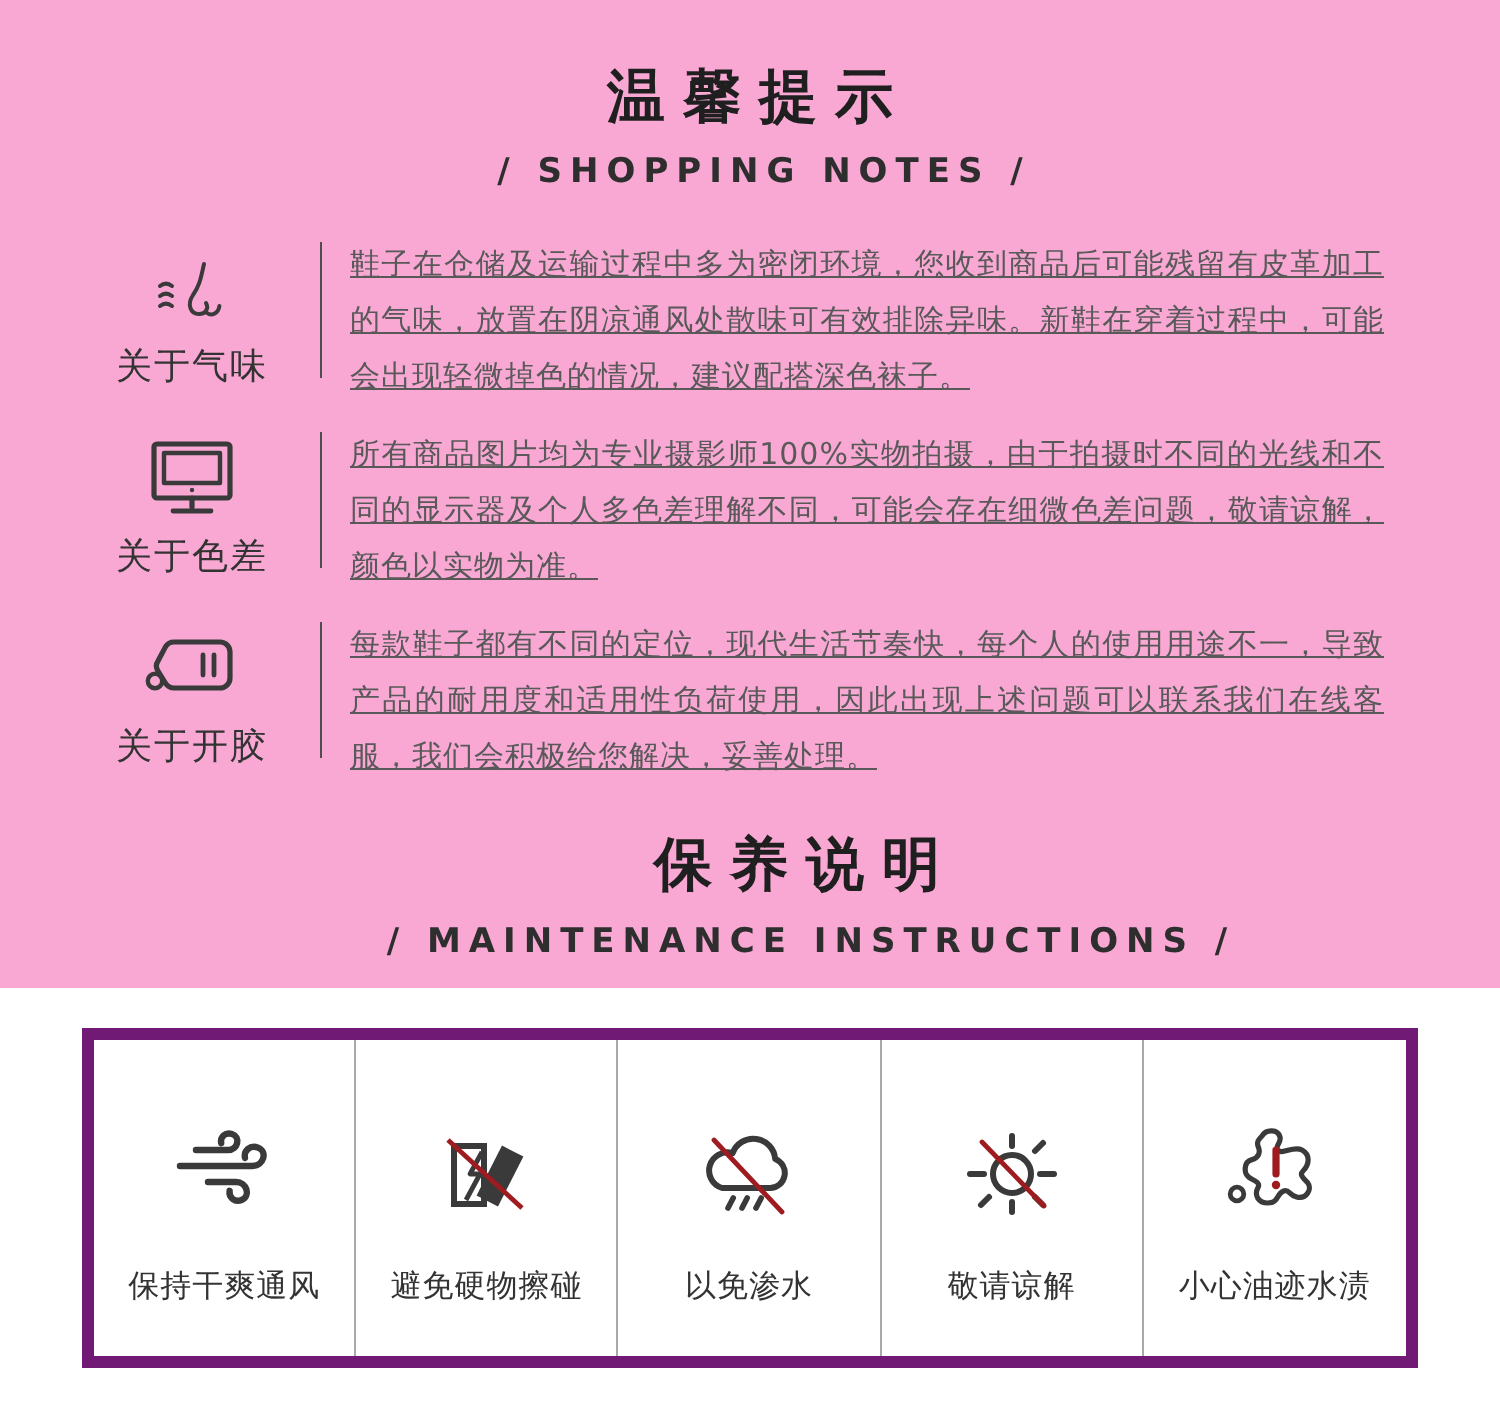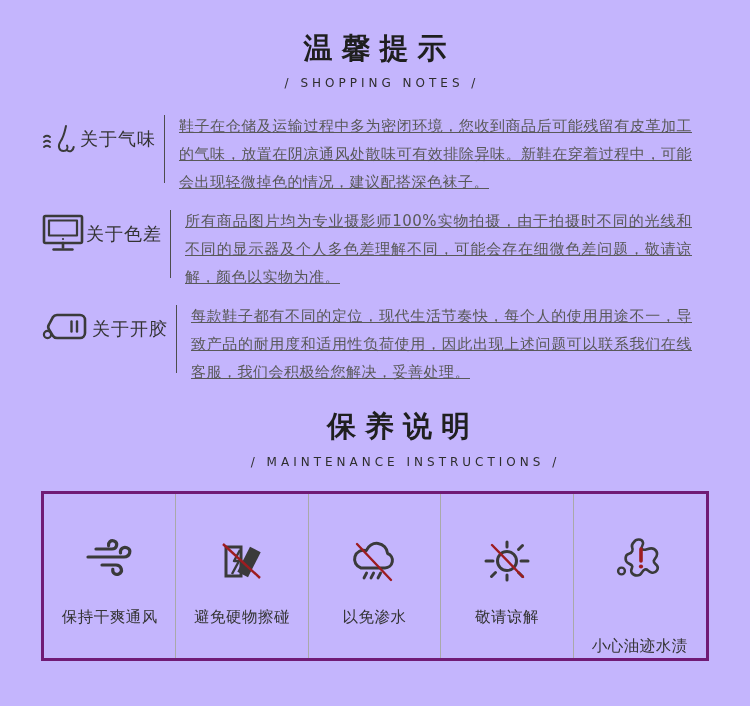--- a/index.html
+++ b/index.html
@@ -1,57 +1,57 @@
 <!DOCTYPE html>
 <html><head>
 <meta charset="utf-8">
 <style>
   * { box-sizing: border-box; margin: 0; padding: 0; }
   html, body { width: 750px; height: 706px; background: #ffffff; overflow: hidden; }
   body { font-family: "DejaVu Sans", "Liberation Sans", sans-serif; }
 
-  .page { width: 750px; height: 706px; background: #c4b5fd; }
+  .page { width: 750px; height: 494px; background: #f9a8d4; }
 
   
   .sec-header { text-align: center; }
   .sec-header.first { padding-top: 32px; }
   .sec-title {
     font-size: 29px; font-weight: bold; color: #1f1f1f;
     letter-spacing: 9px; text-indent: 9px; line-height: 1.15;
   }
   .sec-subtitle {
-    margin-top: 11px; font-size: 12px; color: #2e2e2e;
-    letter-spacing: 4px; text-indent: 4px; font-weight: 400; margin-left: 10px;
+    margin-top: 11px; font-size: 17px; color: #2e2e2e;
+    letter-spacing: 4px; text-indent: 4px; font-weight: 700; margin-left: 10px;
   }
 
   
   .notes { margin-top: 22px; }
   .note-row { display: flex; align-items: flex-start; padding: 0 58px 0 40px; margin-bottom: 11px; }
-  .note-left { flex: 0 0 112px; display: flex; align-items: center; }
+  .note-left { flex: 0 0 112px; display: flex; flex-direction: column; align-items: center; }
   .note-icon { height: 46px; display: flex; align-items: flex-end; justify-content: center; }
   .note-label { margin-top: 7px; font-size: 18px; color: #333333; letter-spacing: 1px; white-space: nowrap; }
   .note-divider { width: 1px; height: 68px; background: #4d4d4d; margin: 3px 0 0 8px; flex: 0 0 1px; }
   .note-text {
     flex: 1; margin-left: 14px; font-size: 15px; line-height: 28px;
     color: #595959; text-align: justify; letter-spacing: 0.5px; text-decoration: underline;
   }
 
   
   .sec-header.second { margin-top: 24px; padding-left: 47px; }
   .maint-grid {
-    width: 668px; height: 170px; margin: 22px auto 0;
+    width: 668px; height: 170px; margin: 33px auto 0;
     display: grid; grid-template-columns: repeat(5, 1fr);
-    border: 3px solid #701a75;
+    border: 6px solid #701a75;
   }
   .maint-cell {
     border-right: 1px solid #a9a9a9;
     display: flex; flex-direction: column; align-items: center;
     padding-top: 34px;
   }
-  .maint-cell:last-child { border-right: none; justify-content: space-between; }
+  .maint-cell:last-child { border-right: none; }
   .cell-icon { height: 66px; display: flex; align-items: center; justify-content: center; }
   .cell-label { margin-top: 11px; font-size: 15.5px; color: #333333; text-align: center; line-height: 24px; letter-spacing: 0.5px; }
   .cell-label span { display: block; }
 
   svg { display: block; }
 </style>
 </head>
 <body>
 
 <div class="page">

